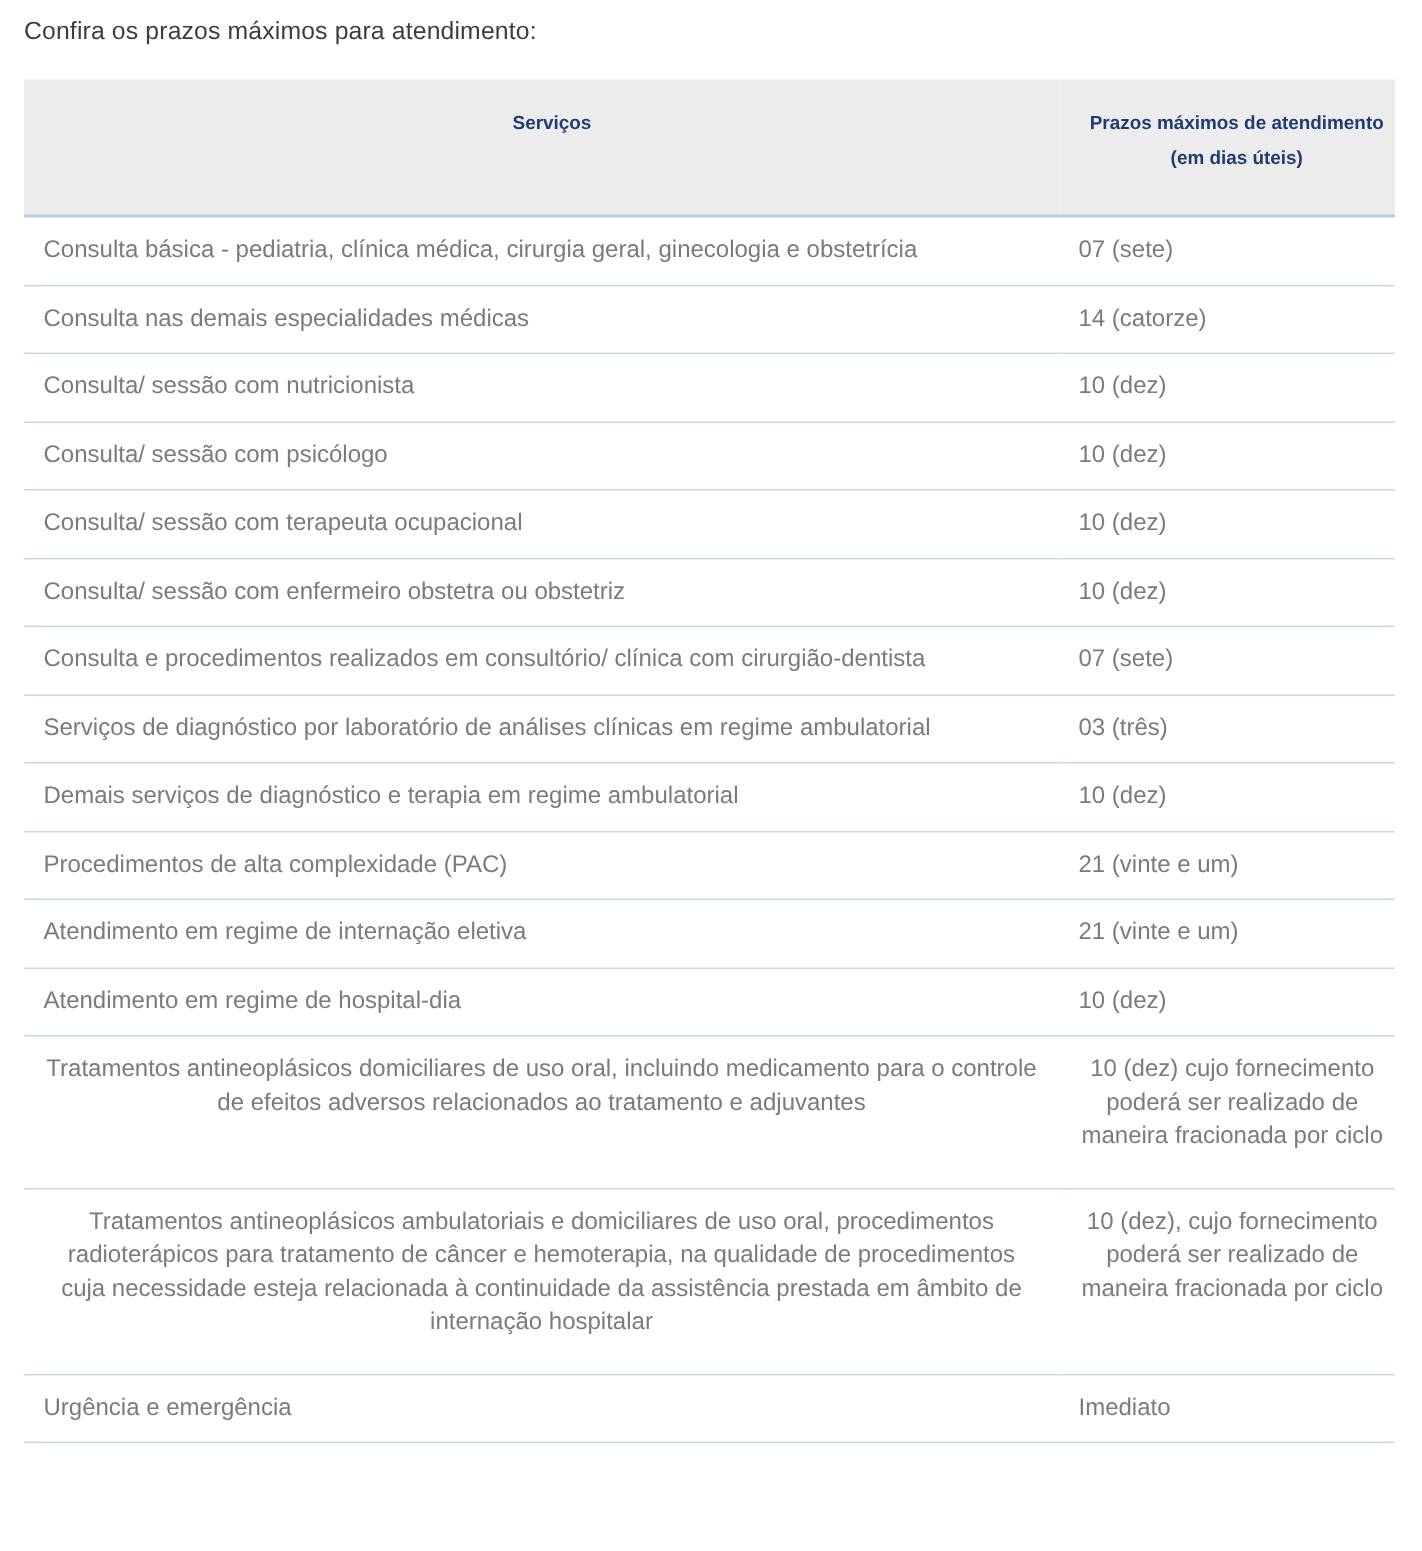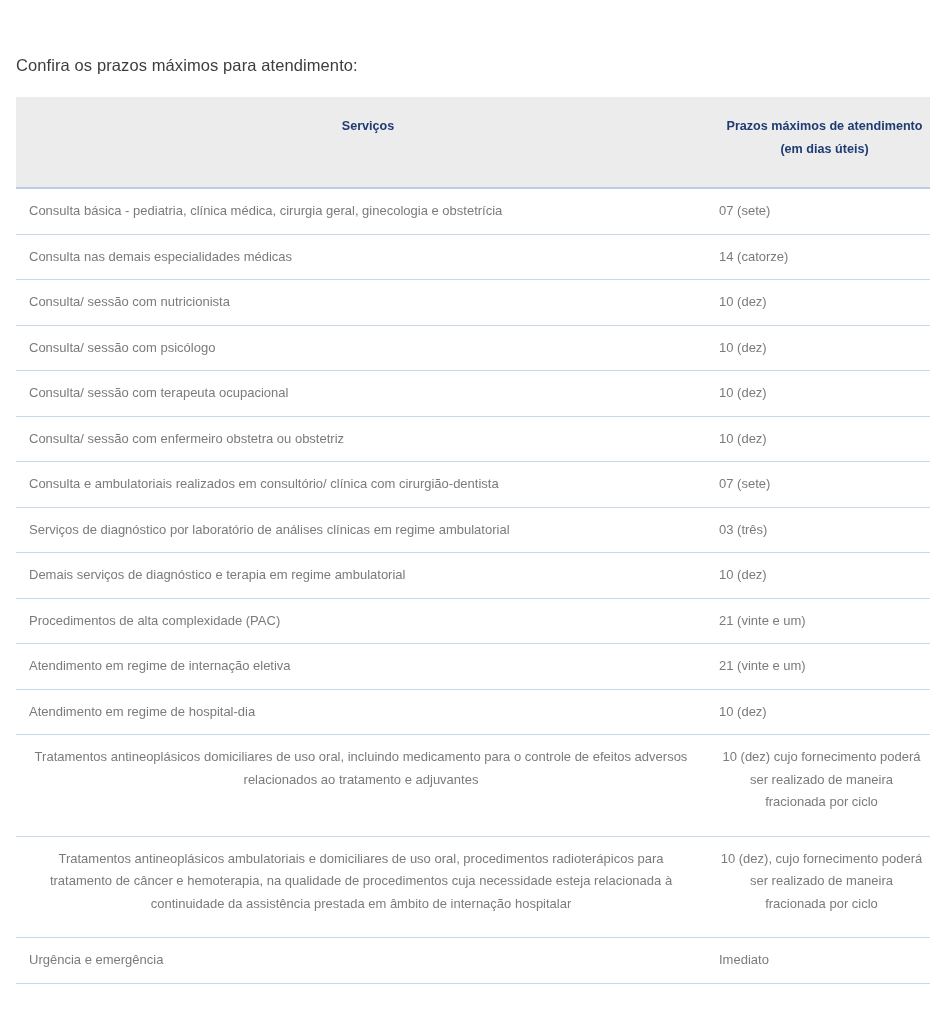--- a/index.html
+++ b/index.html
@@ -12,21 +12,20 @@
     width: 948px;
     height: 1034px;
     overflow: hidden;
     font-family: "Liberation Sans", "DejaVu Sans", sans-serif;
     -webkit-font-smoothing: antialiased;
   }
   .page {
     width: 868px;
     box-sizing: border-box;
     padding: 0;
-    margin-top: 44px;
   }
 
   
   .page-title {
     font-size: 16.5px;
     line-height: 20px;
     color: #3d3d3d;
     font-weight: 400;
     margin: 0;
     padding: 11px 0 0 16px;
@@ -58,21 +57,21 @@
   }
   table.prazos thead th.th-prazo {
     padding-left: 12px;
   }
   table.prazos thead th .hdr-line { display: block; }
 
   table.prazos tbody td {
     border-bottom: 1px solid #c8d8e8;
     vertical-align: top;
     color: #7b7b7b;
-    font-size: 13px;
+    font-size: 16px;
     line-height: 22.5px;
     padding: 11px 14px 11px 13px;
   }
   table.prazos tbody td.td-prazo {
     padding-left: 12px;
     padding-right: 6px;
   }
   table.prazos tbody tr.tall td {
     padding-bottom: 22px;
     text-align: center;
@@ -122,21 +121,21 @@
           </tr>
           <tr>
             <td class="td-servico">Consulta/ sessão com terapeuta ocupacional</td>
             <td class="td-prazo">10 (dez)</td>
           </tr>
           <tr>
             <td class="td-servico">Consulta/ sessão com enfermeiro obstetra ou obstetriz</td>
             <td class="td-prazo">10 (dez)</td>
           </tr>
           <tr>
-            <td class="td-servico">Consulta e ambulatoriais realizados em consultório/ clínica com cirurgião-dentista</td>
+            <td class="td-servico">Consulta e procedimentos realizados em consultório/ clínica com cirurgião-dentista</td>
             <td class="td-prazo">07 (sete)</td>
           </tr>
           <tr>
             <td class="td-servico">Serviços de diagnóstico por laboratório de análises clínicas em regime ambulatorial</td>
             <td class="td-prazo">03 (três)</td>
           </tr>
           <tr>
             <td class="td-servico">Demais serviços de diagnóstico e terapia em regime ambulatorial</td>
             <td class="td-prazo">10 (dez)</td>
           </tr>

